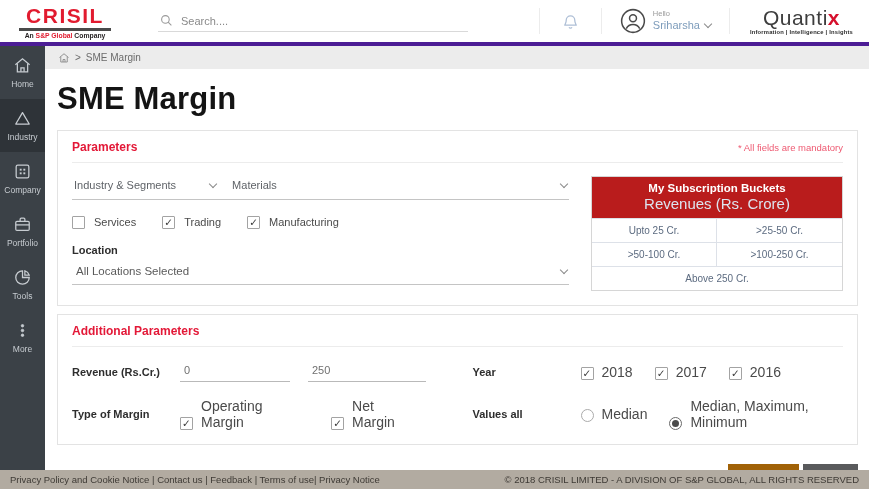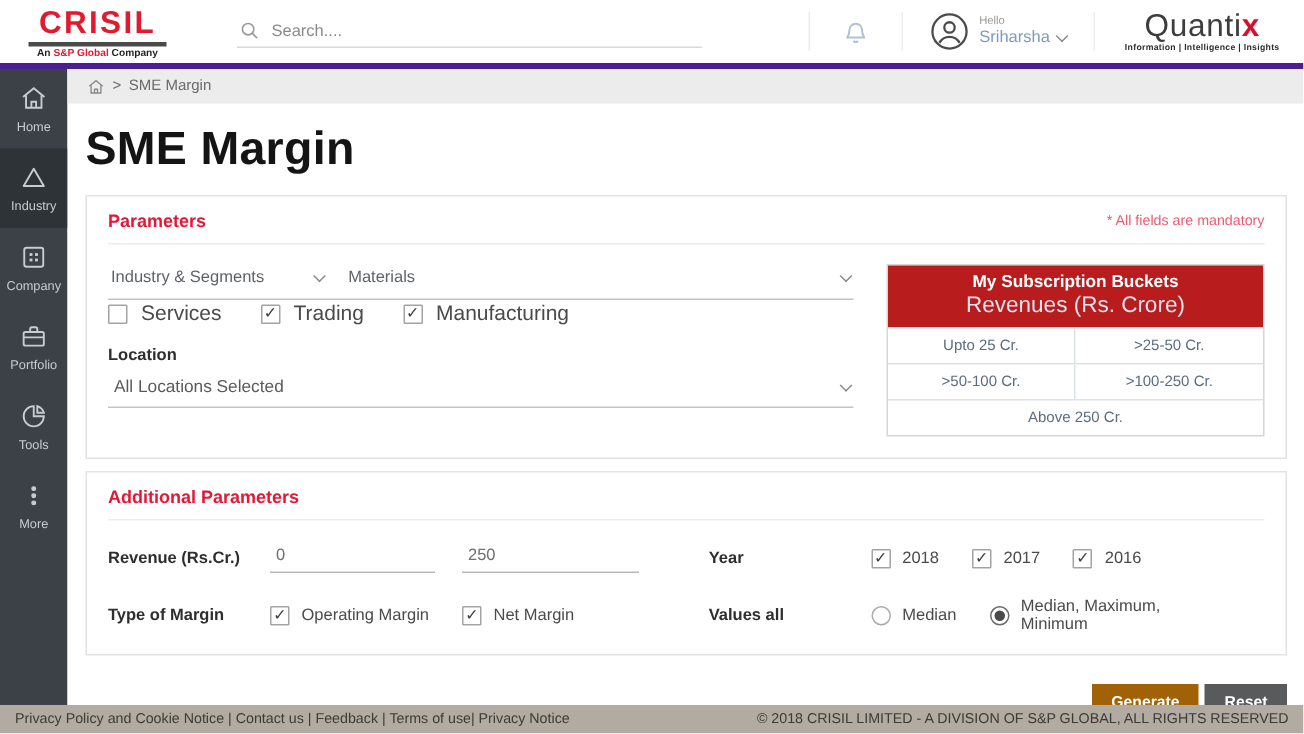--- a/index.html
+++ b/index.html
@@ -51,21 +51,21 @@
   .mandatory { color:#ee5a72; font-size:9.5px; }
 
   .param-body { display:flex; margin-top:13px; gap:22px; }
   .param-left { flex:1; min-width:0; }
   .dd-row { display:flex; align-items:center; border-bottom:1px solid #c4c4c4; padding:3px 2px 8px; font-size:11px; color:#5f6368; }
   .dd-label { margin-right:34px; }
   .dd-value { color:#5f6368;text-align:center; }
   .dd-row .chev-right { margin-left:auto; }
   .chev { width:6px; height:6px; border-right:1.4px solid #8a8a8a; border-bottom:1.4px solid #8a8a8a;
           transform:rotate(45deg); display:inline-block; margin-top:-3px; }
-  .cb-row { display:flex; align-items:flex-end; gap:9px; font-size:14px; color:#4a4a4a; }
+  .cb-row { display:flex; align-items:flex-start; gap:9px; margin-top:16px; font-size:11px; color:#4a4a4a; }
   .cb-row .gap { width:8px; }
   .cb { width:13px; height:13px; border:1px solid #a3a3a3; background:#fff; display:inline-flex; align-items:center;
         justify-content:center; border-radius:1px; flex-shrink:0; }
   .cb.checked::after { content:"✓"; font-size:10.5px; color:#3c3c3c; line-height:1; font-weight:bold; }
   .loc-label { font-weight:bold; font-size:11px; color:#2e2e2e; margin-top:15px; }
   .loc-row { display:flex; align-items:center; border-bottom:1px solid #c4c4c4; padding:7px 2px 7px 4px; font-size:11.5px; color:#5a5a5a; margin-top:2px; }
 
   
   .bucket-table { width:252px; border:1px solid #d6d6d6; flex-shrink:0; align-self:flex-start; }
   .bucket-head { background:#b91c1c; text-align:center; padding:5px 4px 6px; }
@@ -77,21 +77,21 @@
   .bucket-cell.full { grid-column:1 / 3; }
 
   
   .add-grid { display:grid; grid-template-columns:1fr 1fr; column-gap:30px; row-gap:16px; margin-top:15px; }
   .form-row { display:flex; align-items:center; }
   .form-label { font-weight:bold; font-size:11px; color:#2e2e2e; width:108px; flex-shrink:0; }
   .u-input { border:none; border-bottom:1px solid #b9b9b9; outline:none; font-size:11px; color:#707070;
              padding:2px 4px 5px; font-family:inherit; background:transparent; }
   .u-input.min { width:110px; margin-right:18px; }
   .u-input.max { width:118px; }
-  .opt { display:flex; align-items:center; gap:8px; font-size:11px; color:#4a4a4a; margin-right:22px; }
+  .opt { display:flex; align-items:flex-end; gap:8px; font-size:14px; color:#4a4a4a; margin-right:22px; }
   .radio { width:13px; height:13px; border:1px solid #ababab; border-radius:50%; display:inline-flex;
            align-items:center; justify-content:center; flex-shrink:0; }
   .radio.selected { border-color:#6a6a6a; }
   .radio.selected::after { content:""; width:7px; height:7px; border-radius:50%; background:#4a4a4a; }
 
   .btn-row { display:flex; justify-content:flex-end; gap:4px; margin:11px 11px 0 0; }
   .btn { border:none; font-family:inherit; font-size:10.5px; font-weight:bold; color:#fff; padding:6px 13px; cursor:pointer; }
   .btn.generate { background:#a16207; }
   .btn.reset { background:#595a5c; }
 

